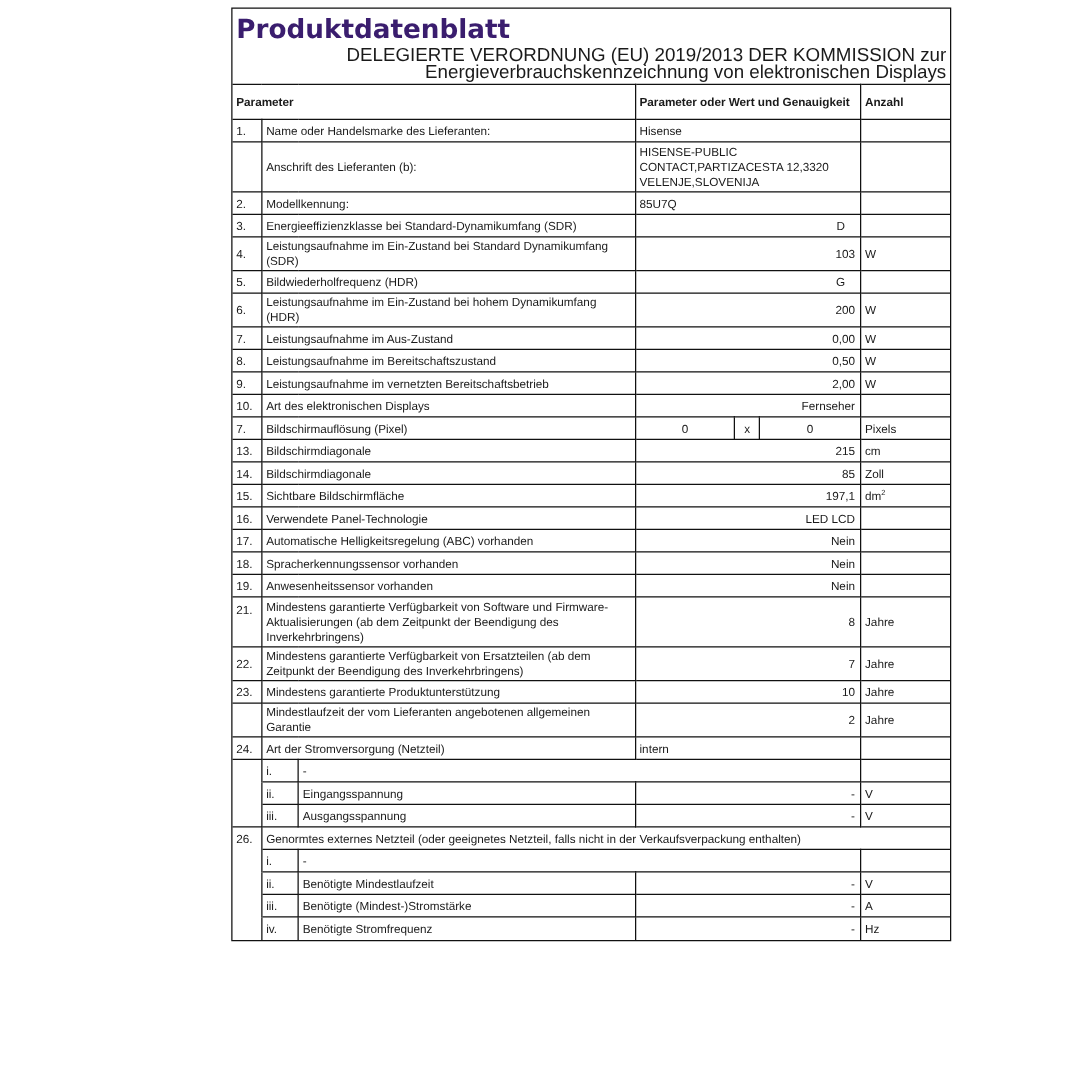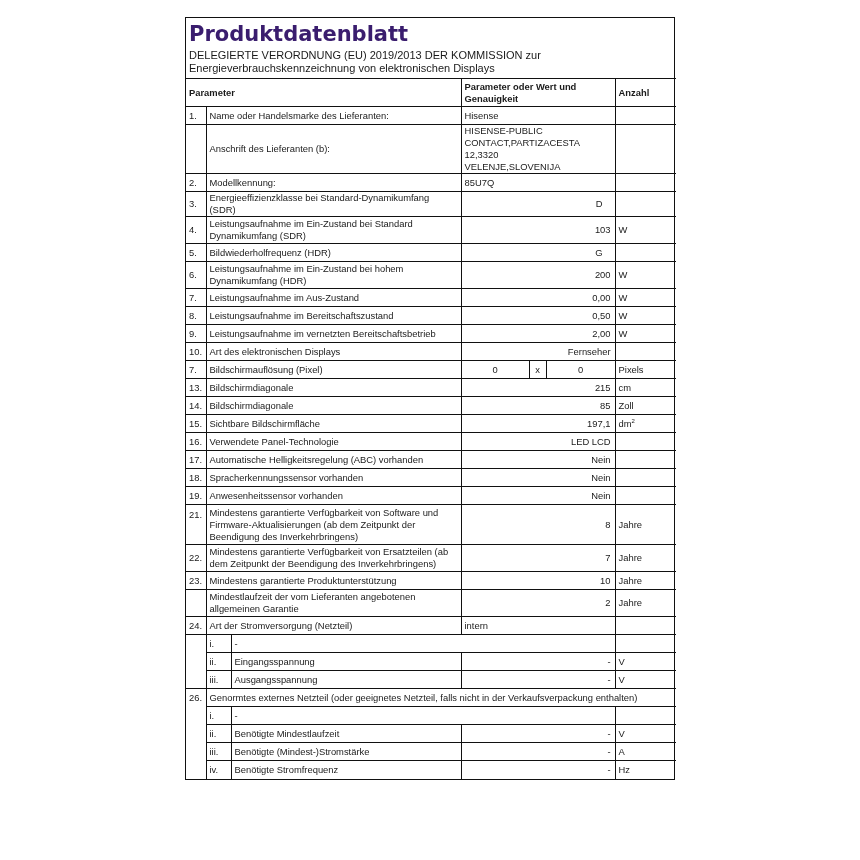--- a/index.html
+++ b/index.html
@@ -1,22 +1,22 @@
 <!DOCTYPE html>
 <html><head>
 <meta charset="utf-8">
 <style>
   html, body { margin:0; padding:0; background:#ffffff; }
   body { width:860px; height:860px; position:relative; overflow:hidden;
          font-family:"Liberation Sans", sans-serif; color:#1a1a1a; }
-  .sheet { position:absolute; left:185px; top:17px; width:490px;
+  .sheet { position:absolute; left:185px; top:6px; width:576px;
            border:1.3px solid #111; box-sizing:border-box; }
   .title { font-family:"DejaVu Sans", sans-serif; font-weight:bold; font-size:21px;
            color:#3a1d6e; padding:3px 0 0 3px; height:27px; line-height:27px; }
-  .subtitle { font-size:11px; line-height:13px; padding:1px 3px 3px 3px; }
+  .subtitle { font-size:15px; line-height:13px; padding:1px 3px 3px 3px;text-align:right; }
   table { border-collapse:collapse; width:100%; table-layout:fixed; }
   td { border:1px solid #111; font-size:9.4px; line-height:12px; padding:0 3px;
        vertical-align:middle; overflow:hidden; }
   tr:first-child td { border-top:1.3px solid #111; }
   td:first-child { border-left:none; }
   td:last-child { border-right:none;margin-left:11px; }
   tr:last-child td { border-bottom:none; }
   .hdr td { font-weight:bold; }
   .num { text-align:left; padding-left:3px; }
   .r { text-align:right; padding-right:4px; }

